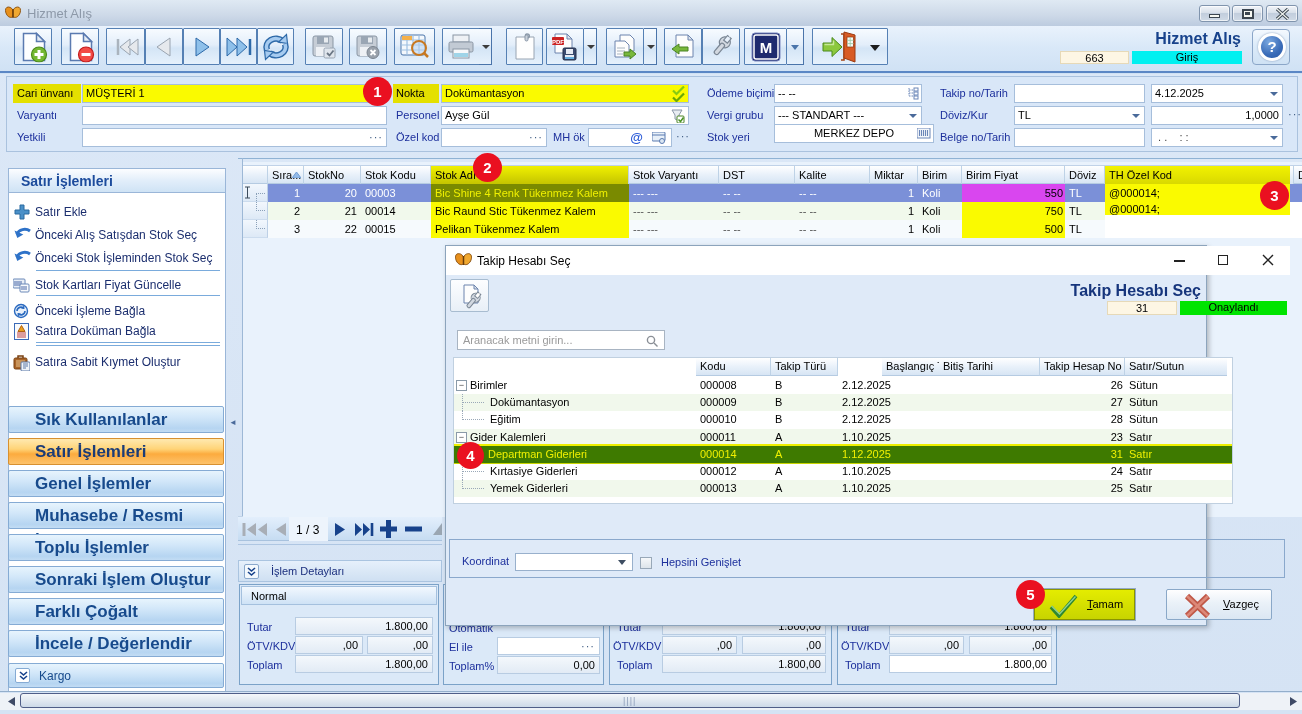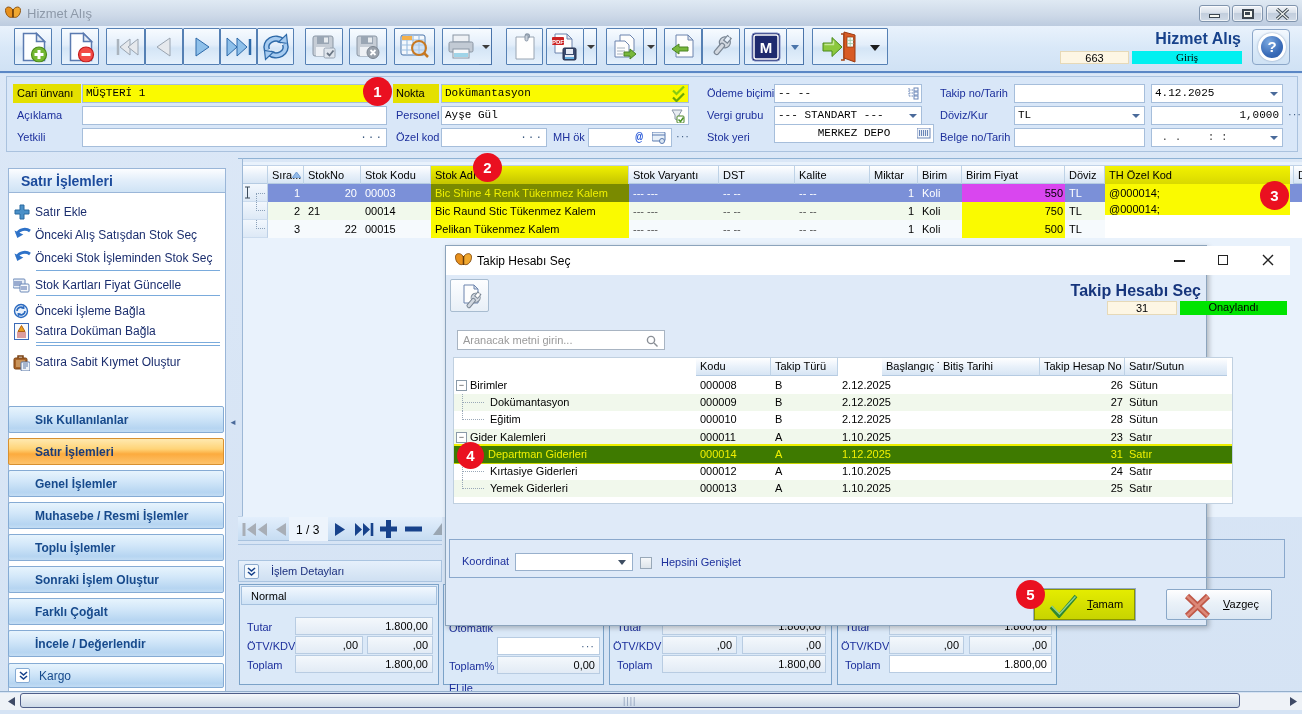--- a/index.html
+++ b/index.html
@@ -19,36 +19,36 @@
 .tbtn { position:absolute; top:28px; height:37px; width:38px; border:1px solid #5580b4; border-radius:3px;
   background:linear-gradient(#f7fbff,#e3eefa 45%,#d4e5f6 55%,#e6f1fc); border-radius:1px; }
 .tbtn svg { position:absolute; left:50%; top:50%; transform:translate(-50%,-50%); }
 .tsep { position:absolute; top:28px; height:37px; width:13px; border:1px solid #4a74aa; border-left:none;
   background:linear-gradient(#f7fbff,#e3eefa 45%,#d4e5f6 55%,#e6f1fc); }
 .tsep:after { content:""; position:absolute; left:3px; top:16px; border:4px solid transparent; border-top:4px solid #3c3c3c; }
 .tsep.blu:after { display:none; }
 
 #wtitle { right:61px; top:30px; font-size:16px; font-weight:bold; color:#17428b; }
 #f663 { left:1060px; top:51px; width:69px; height:13px; background:#fdf6e4; border:1px solid #e6d9b8; text-align:center; line-height:12px;}
-#fgiris { left:1132px; top:51px; width:110px; height:13px; background:#00f0f0; text-align:center; line-height:12px;font-family:Liberation Serif, serif;}
+#fgiris { left:1132px; top:51px; width:110px; height:13px; background:#00f0f0; text-align:center; line-height:12px;}
 
 #formpanel { left:6px; top:76px; width:1292px; height:76px; background:#d9e7f8; border:1px solid #aac2de; }
 .flabel { position:absolute; height:19px; line-height:19px; color:#1c2f9c; }
-.finput { position:absolute; height:19px; background:#fff; border:1px solid #a6bedb; line-height:17px; padding:0 3px;font-family:Liberation Mono, monospace; }
+.finput { position:absolute; height:19px; background:#fff; border:1px solid #a6bedb; line-height:17px; padding:0 3px; }
 .yellow { background:#fafa00 !important; }
 .ylab { background:#e4e000 !important; color:#000 !important; }
 .dots { color:#3c5a80; letter-spacing:1px; }
 
 #sidebar { left:8px; top:168px; width:218px; height:524px; background:#fff; border:1px solid #9ab6d8; }
 #sbhead { left:8px; top:168px; width:218px; height:25px; border:1px solid #9ab6d8;
   background:linear-gradient(#fcfdff,#e2eefa 50%,#cfe3f5); color:#1c4b9c; font-weight:bold; font-size:14px; padding:4px 0 0 12px; }
 .mitem { position:absolute; left:14px; font-size:12px; color:#1b2e6e; }
 .mline { position:absolute; left:36px; width:184px; border-top:1px solid #7aabdc; }
 .sbtn { position:absolute; left:8px; width:216px; height:27px; border:1px solid #85abd4; border-radius:2px;
-  background:linear-gradient(#e7f4fd,#d2e7f9 40%,#b6d5f1 85%,#c2dcf4); color:#174a8c; font-weight:bold; font-size:12px; line-height:26px; padding-left:26px; }
+  background:linear-gradient(#e7f4fd,#d2e7f9 40%,#b6d5f1 85%,#c2dcf4); color:#174a8c; font-weight:bold; font-size:17px; line-height:26px; padding-left:26px; }
 .sbtn.orange { background:linear-gradient(#ffe9b0,#ffd478 40%,#fcab3e 60%,#fdc26a); border-color:#d89030; color:#1b3c78; }
 
 #gridarea { left:243px; top:162px; width:1059px; height:355px; background:#e9f2fc; }
 #ghead { position:absolute; left:0; top:3px; height:19px; width:1059px;
   background:linear-gradient(#ffffff,#e9f1fa 50%,#d7e5f4); border-top:1px solid #c0d2e8; border-bottom:1px solid #b5cbe2;}
 .gh { position:absolute; top:0; height:19px; border-right:1px solid #bed2e6; padding:3px 0 0 4px; }
 .gcell { position:absolute; height:18px; line-height:18px; padding:0 4px; white-space:nowrap; overflow:hidden; }
 .grow { position:absolute; left:0; width:1059px; height:18px; }
 
 #navrow { left:238px; top:517px; width:204px; height:24px; background:linear-gradient(#e3effc,#c6dcf2); border-bottom:1px solid #a8c2de; }
@@ -255,21 +255,21 @@
 <div style="position:absolute;left:5px;top:3px;width:28px;height:28px;border-radius:50%;background:#fff;box-shadow:0 0 2px #8098b8;"></div>
 <div style="position:absolute;left:8px;top:6px;width:22px;height:22px;border-radius:50%;background:radial-gradient(circle at 8px 6px,#7aa8e0,#3a6cb8 60%,#2a5aa8);color:#fff;font-weight:bold;font-size:15px;text-align:center;line-height:21px;">?</div>
   </div>
 <div class="abs" id="f663">663</div>
 <div class="abs" id="fgiris">Giriş</div>
 <div class="abs" style="left:0;top:71px;width:1302px;height:2px;background:#5b87c5;"></div>
 <div class="abs" id="formpanel"></div>
 
 <div class="flabel ylab" style="left:13px;top:84px;width:68px;padding-left:4px;">Cari ünvanı</div>
 <div class="finput yellow" style="left:82px;top:84px;width:305px;">MÜŞTERİ 1</div>
-<div class="flabel" style="left:17px;top:106px;">Açıklama</div>
+<div class="flabel" style="left:17px;top:106px;">Varyantı</div>
 <div class="finput" style="left:82px;top:106px;width:305px;"></div>
 <div class="flabel" style="left:17px;top:128px;">Yetkili</div>
 <div class="finput" style="left:82px;top:128px;width:305px;text-align:right;"><span class="dots">···</span></div>
 <div class="flabel ylab" style="left:393px;top:84px;width:46px;padding-left:3px;">Nokta</div>
 <div class="finput yellow" style="left:441px;top:84px;width:248px;">Dokümantasyon<svg style="position:absolute;right:3px;top:1px;" width="13" height="16" viewBox="0 0 13 16">
       <path d="M1 4.5l3.5 3.5L12 0.5" fill="none" stroke="#86ca12" stroke-width="2.2"></path>
       <path d="M1 11.5l3.5 3.5L12 7.5" fill="none" stroke="#6aa803" stroke-width="2.2"></path>
     </svg></div>
 <div class="flabel" style="left:396px;top:106px;">Personel</div>
 <div class="finput" style="left:441px;top:106px;width:248px;">Ayşe Gül<svg style="position:absolute;right:3px;top:2px;" width="14" height="14" viewBox="0 0 14 14">
@@ -418,21 +418,21 @@
     <div class="gcell" style="left:719px;width:103px;text-align:right;background:#d946ef;color:#000;padding:0 2px;">550</div>
     <div class="gcell" style="left:822px;width:40px;">TL</div>
     <div class="gcell" style="left:862px;width:185px;background:#fafa00;color:#000;">@000014;</div>
       <div class="gcell" style="left:1051px;width:8px;"></div>
   </div>
   <div class="grow" style="top:40px;height:18px;background:#f1f9ec;box-shadow:0 1px 0 #fbfdf8;">
     <div class="gcell" style="left:0;width:25px;background:linear-gradient(#f2f7fd,#dde9f6);border-right:1px solid #bdd0e6;border-bottom:1px solid #ccdcee;padding:0;">
         <i style="position:absolute;left:13px;top:-4px;width:9px;height:13px;border-left:1px dotted #8aa0b8;border-bottom:1px dotted #8aa0b8;"></i>
       </div>
     <div class="gcell" style="left:25px;width:36px;text-align:right;">2</div>
-    <div class="gcell" style="left:61px;width:57px;text-align:left;">21</div>
+    <div class="gcell" style="left:61px;width:57px;text-align:right;">21</div>
     <div class="gcell" style="left:118px;width:70px;">00014</div>
     <div class="gcell yellow" style="left:188px;width:198px;">Bic Raund Stic Tükenmez Kalem</div>
     <div class="gcell" style="left:386px;width:90px;color:#555;">--- ---</div>
     <div class="gcell" style="left:476px;width:76px;color:#555;">-- --</div>
     <div class="gcell" style="left:552px;width:75px;color:#555;">-- --</div>
     <div class="gcell" style="left:627px;width:48px;text-align:right;">1</div>
     <div class="gcell" style="left:675px;width:44px;">Koli</div>
     <div class="gcell" style="left:719px;width:103px;text-align:right;background:#fafa00;padding:0 2px;">750</div>
     <div class="gcell" style="left:822px;width:40px;">TL</div>
     <div class="gcell" style="left:862px;width:189px;background:#fff;"></div>
@@ -502,21 +502,21 @@
 <div class="plabel" style="left:247px;top:618px;">Tutar</div>
 <div class="pfield" style="left:295px;top:617px;width:138px;">1.800,00</div>
 <div class="plabel" style="left:247px;top:637px;">ÖTV/KDV</div>
 <div class="pfield" style="left:295px;top:636px;width:68px;">,00</div>
 <div class="pfield" style="left:367px;top:636px;width:66px;">,00</div>
 <div class="plabel" style="left:247px;top:656px;">Toplam</div>
 <div class="pfield" style="left:295px;top:655px;width:138px;">1.800,00</div>
 
 <div class="panel" style="left:443px;top:584px;width:161px;height:101px;"></div>
 <div class="plabel" style="left:449px;top:619px;">Otomatik</div>
-<div class="plabel" style="left:449px;top:638px;margin-top:41px;">El ile</div>
+<div class="plabel" style="left:449px;top:638px;">El ile</div>
 <div class="pfield" style="left:497px;top:637px;width:103px;background:#fff;text-align:right;"><span class="dots">···</span></div>
 <div class="plabel" style="left:449px;top:657px;">Toplam%</div>
 <div class="pfield" style="left:497px;top:656px;width:103px;">0,00</div>
 
 <div class="panel" style="left:609px;top:584px;width:223px;height:101px;"></div>
 <div class="plabel" style="left:617px;top:618px;">Tutar</div>
 <div class="pfield" style="left:662px;top:617px;width:164px;">1.800,00</div>
 <div class="plabel" style="left:613px;top:637px;">ÖTV/KDV</div>
 <div class="pfield" style="left:662px;top:636px;width:75px;">,00</div>
 <div class="pfield" style="left:742px;top:636px;width:84px;">,00</div>

